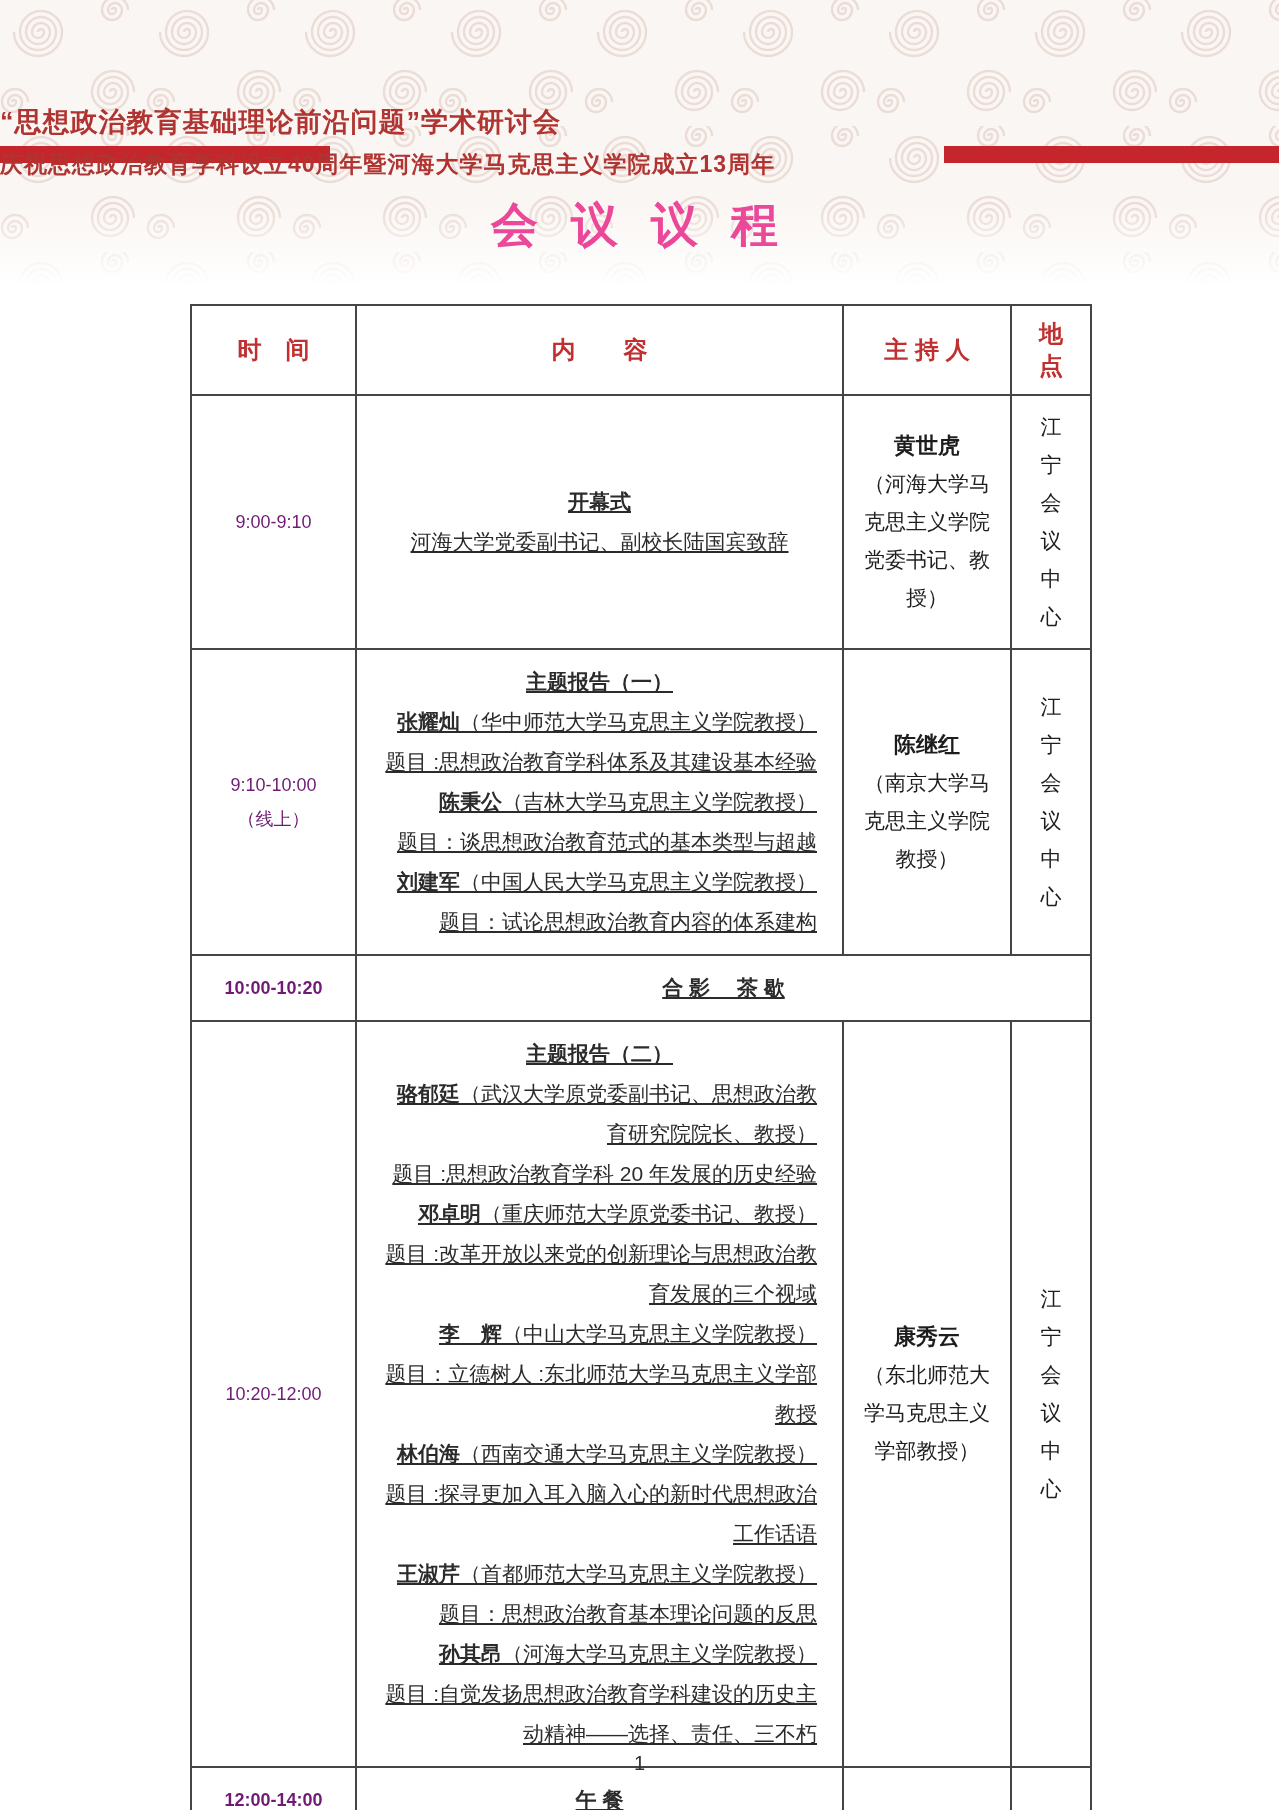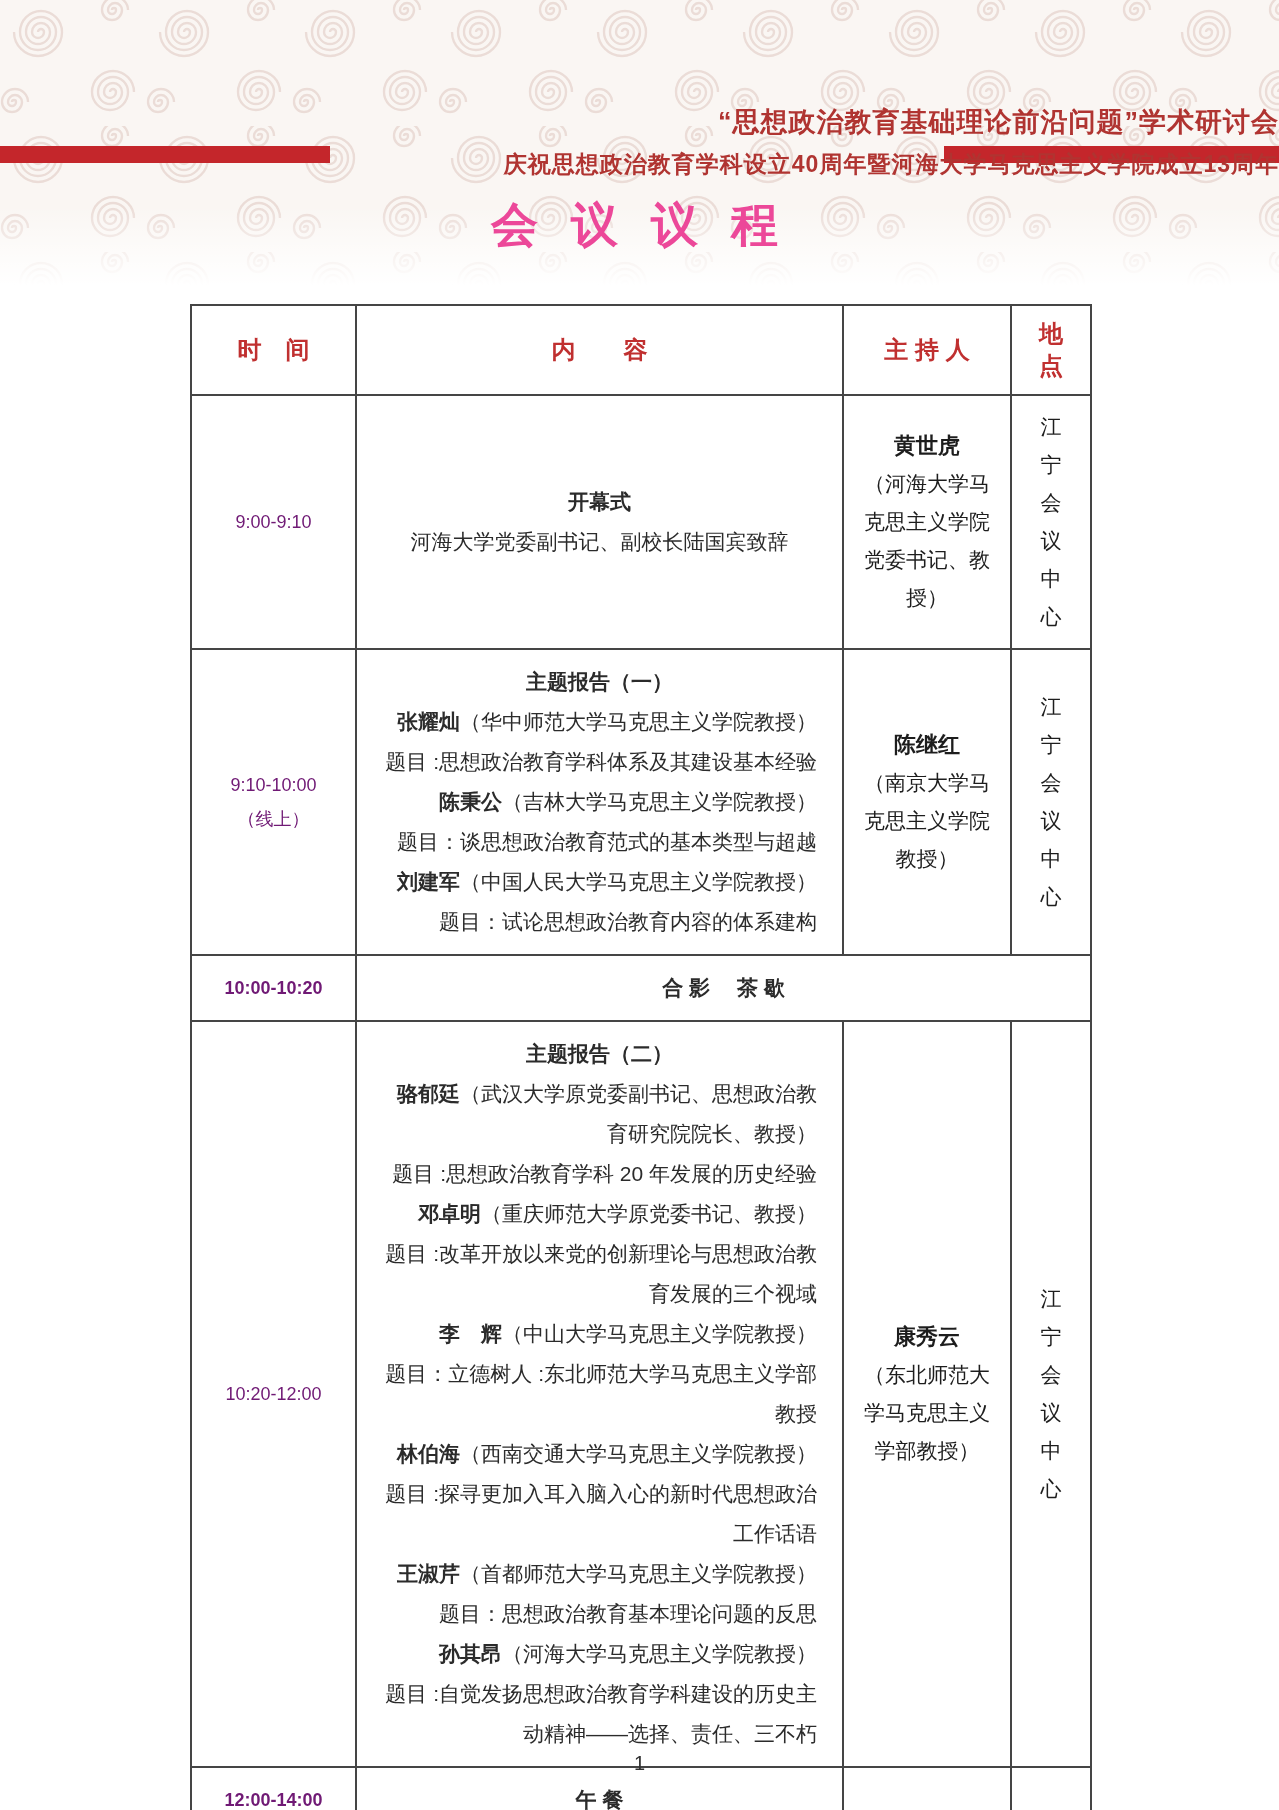--- a/index.html
+++ b/index.html
@@ -13,40 +13,40 @@
   
   .decor{position:absolute;left:0;top:0;width:1279px;height:285px;background:#faf6f3;}
   .decor svg{display:block;}
   .decor-fade{position:absolute;left:0;top:0;width:1279px;height:285px;
     background:linear-gradient(to bottom, rgba(255,255,255,0) 0%, rgba(255,255,255,0) 72%, #ffffff 100%);}
 
   .red-bar{position:absolute;height:17px;background:#c4262b;top:146px;}
   .red-bar.left{left:0;width:330px;}
   .red-bar.right{left:944px;width:335px;}
 
-  .hdr-line{position:absolute;left:0;width:1279px;text-align:right;font-weight:bold;color:#b03431;}
+  .hdr-line{position:absolute;left:0;width:1279px;text-align:left;font-weight:bold;color:#b03431;}
   .hdr-line1{top:104px;font-size:27px;letter-spacing:1px;}
   .hdr-line2{top:149px;font-size:23px;letter-spacing:1px;}
 
   .doc-title{position:absolute;left:0;top:194px;width:1279px;text-align:center;
     font-size:47px;font-weight:bold;color:#ec4899;letter-spacing:10px;}
 
   
   table.agenda{position:absolute;left:190px;top:304px;border-collapse:collapse;table-layout:fixed;
     width:900px;background:transparent;}
   table.agenda td{border:2px solid #454545;padding:12px;vertical-align:middle;overflow:hidden;}
 
   td.th{color:#c03030;font-weight:bold;font-size:24px;text-align:center;}
 
   td.time{font-size:18px;color:#701a75;text-align:center;line-height:34px;}
   td.time.bold{font-weight:bold;}
 
   td.content{font-size:21px;color:#2b2b2b;}
   .content-inner{display:flex;flex-direction:column;justify-content:center;height:100%;
-    padding:0 13px;box-sizing:border-box;line-height:40px;}
+    padding:0 13px;box-sizing:border-box;line-height:40px;text-decoration:underline;}
   .c-heading{text-align:center;font-weight:bold;}
   .c-line{text-align:right;}
   .c-line b{font-weight:bold;}
 
   td.host{font-size:21px;color:#1d1d1d;text-align:center;line-height:38px;padding:0 6px;}
   .host-name{font-weight:bold;font-size:22px;}
 
   td.loc{text-align:center;}
   .loc-inner{display:flex;flex-direction:column;align-items:center;justify-content:center;height:100%;}
   .loc-char{font-size:21px;color:#1d1d1d;line-height:38px;}

